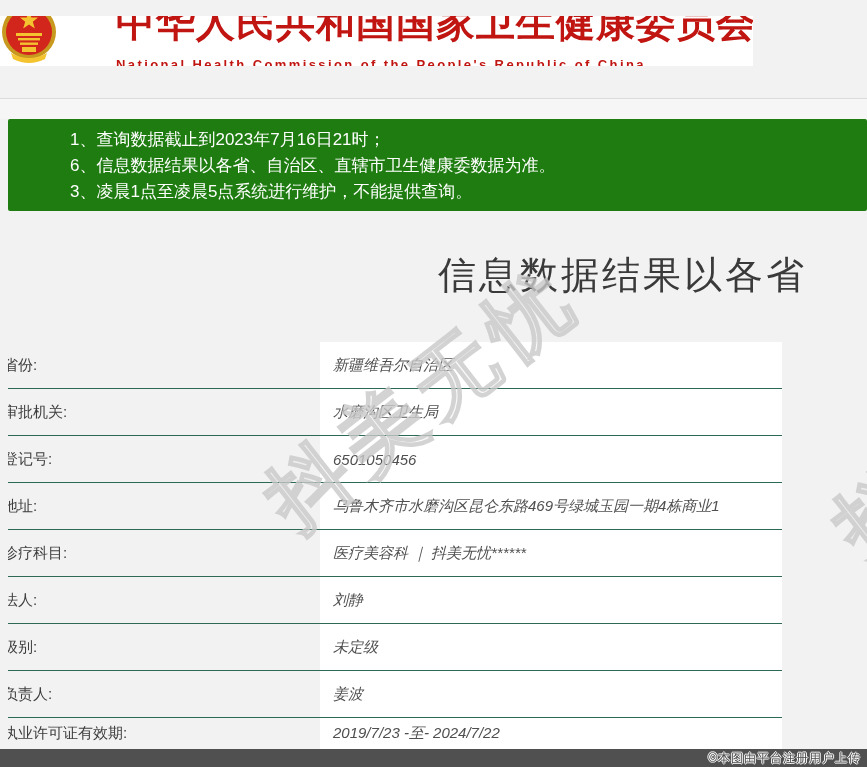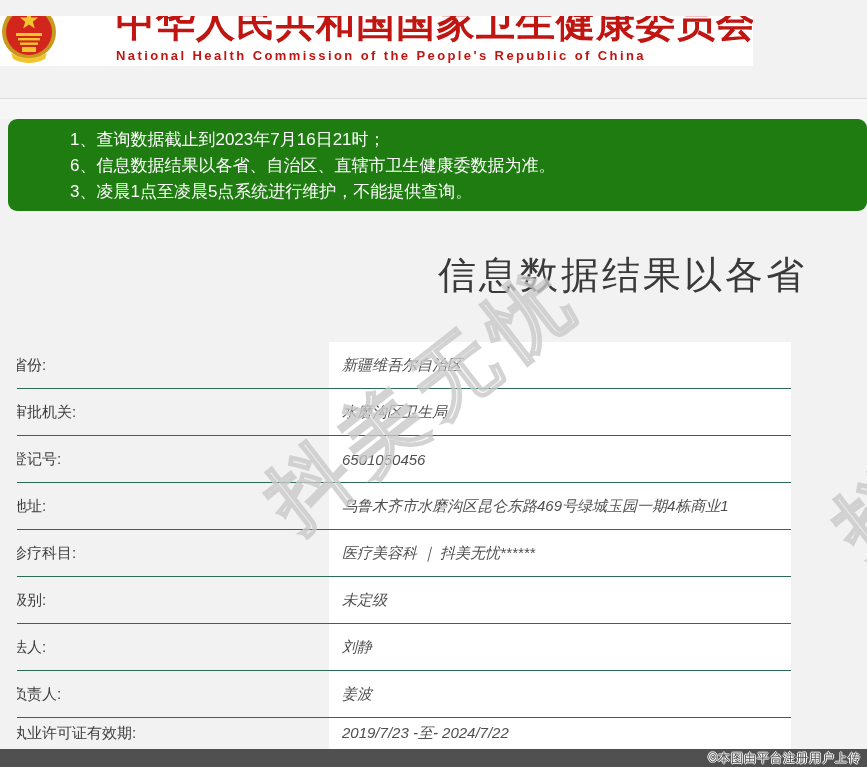--- a/index.html
+++ b/index.html
@@ -14,39 +14,39 @@
     background:#ffffff;overflow:hidden;z-index:5;
   }
   .emblem{position:absolute;left:1px;top:-17px;}
   .titles{position:absolute;left:116px;top:-13px;white-space:nowrap;}
   .title-cn{
     font-size:39px;font-weight:bold;color:#c01511;
     letter-spacing:1px;line-height:40px;
   }
   .title-en{
     font-size:13px;font-weight:bold;color:#c01511;
-    letter-spacing:2.4px;margin-top:5px;
+    letter-spacing:2.4px;margin-top:14px;
   }
   
   .divider{position:absolute;top:98px;left:0;width:867px;height:1px;background:#dcdcdc;}
   .substrip{position:absolute;top:99px;left:0;width:867px;height:20px;background:#f6f6f6;}
   
   .notice{
     position:absolute;left:8px;top:119px;width:859px;height:92px;
-    box-sizing:border-box;background:#1e7c10;border-radius:9px;
+    box-sizing:border-box;background:#1e7c10;border-radius:2px;
     color:#ffffff;font-size:17px;line-height:26px;
     padding:8px 0 0 62px;z-index:4;
   }
   
   .clinic-name{
     position:absolute;left:438px;top:250px;
     font-size:38px;color:#3a3a3a;letter-spacing:3px;white-space:nowrap;z-index:3;
   }
   
-  .info-table{position:absolute;left:17px;top:342px;width:774px;z-index:2;}
+  .info-table{position:absolute;left:8px;top:342px;width:774px;z-index:2;}
   .row{
     display:flex;height:46px;border-bottom:1px solid #2d6a55;
   }
   .row:last-child{height:31px;}
   .cell-label{
     width:312px;box-sizing:border-box;background:#f2f2f2;
     display:flex;align-items:center;
     font-size:15px;color:#3d3d3d;white-space:nowrap;overflow:hidden;
   }
   .cell-label span{margin-left:-5px;}
@@ -136,29 +136,29 @@
     <div class="cell-value">乌鲁木齐市水磨沟区昆仑东路469号绿城玉园一期4栋商业1</div>
   </div>
   <div class="row">
     <div class="cell-label">
         <span>诊疗科目:</span>
       </div>
     <div class="cell-value">医疗美容科 ｜ 抖美无忧******</div>
   </div>
   <div class="row">
     <div class="cell-label">
+        <span>法人:</span>
+      </div>
+    <div class="cell-value">刘静</div>
+  </div>
+  <div class="row">
+    <div class="cell-label">
         <span>级别:</span>
       </div>
     <div class="cell-value">未定级</div>
-  </div>
-  <div class="row">
-    <div class="cell-label">
-        <span>法人:</span>
-      </div>
-    <div class="cell-value">刘静</div>
   </div>
   <div class="row">
     <div class="cell-label">
         <span>负责人:</span>
       </div>
     <div class="cell-value">姜波</div>
   </div>
   <div class="row">
     <div class="cell-label">
         <span>执业许可证有效期:</span>

